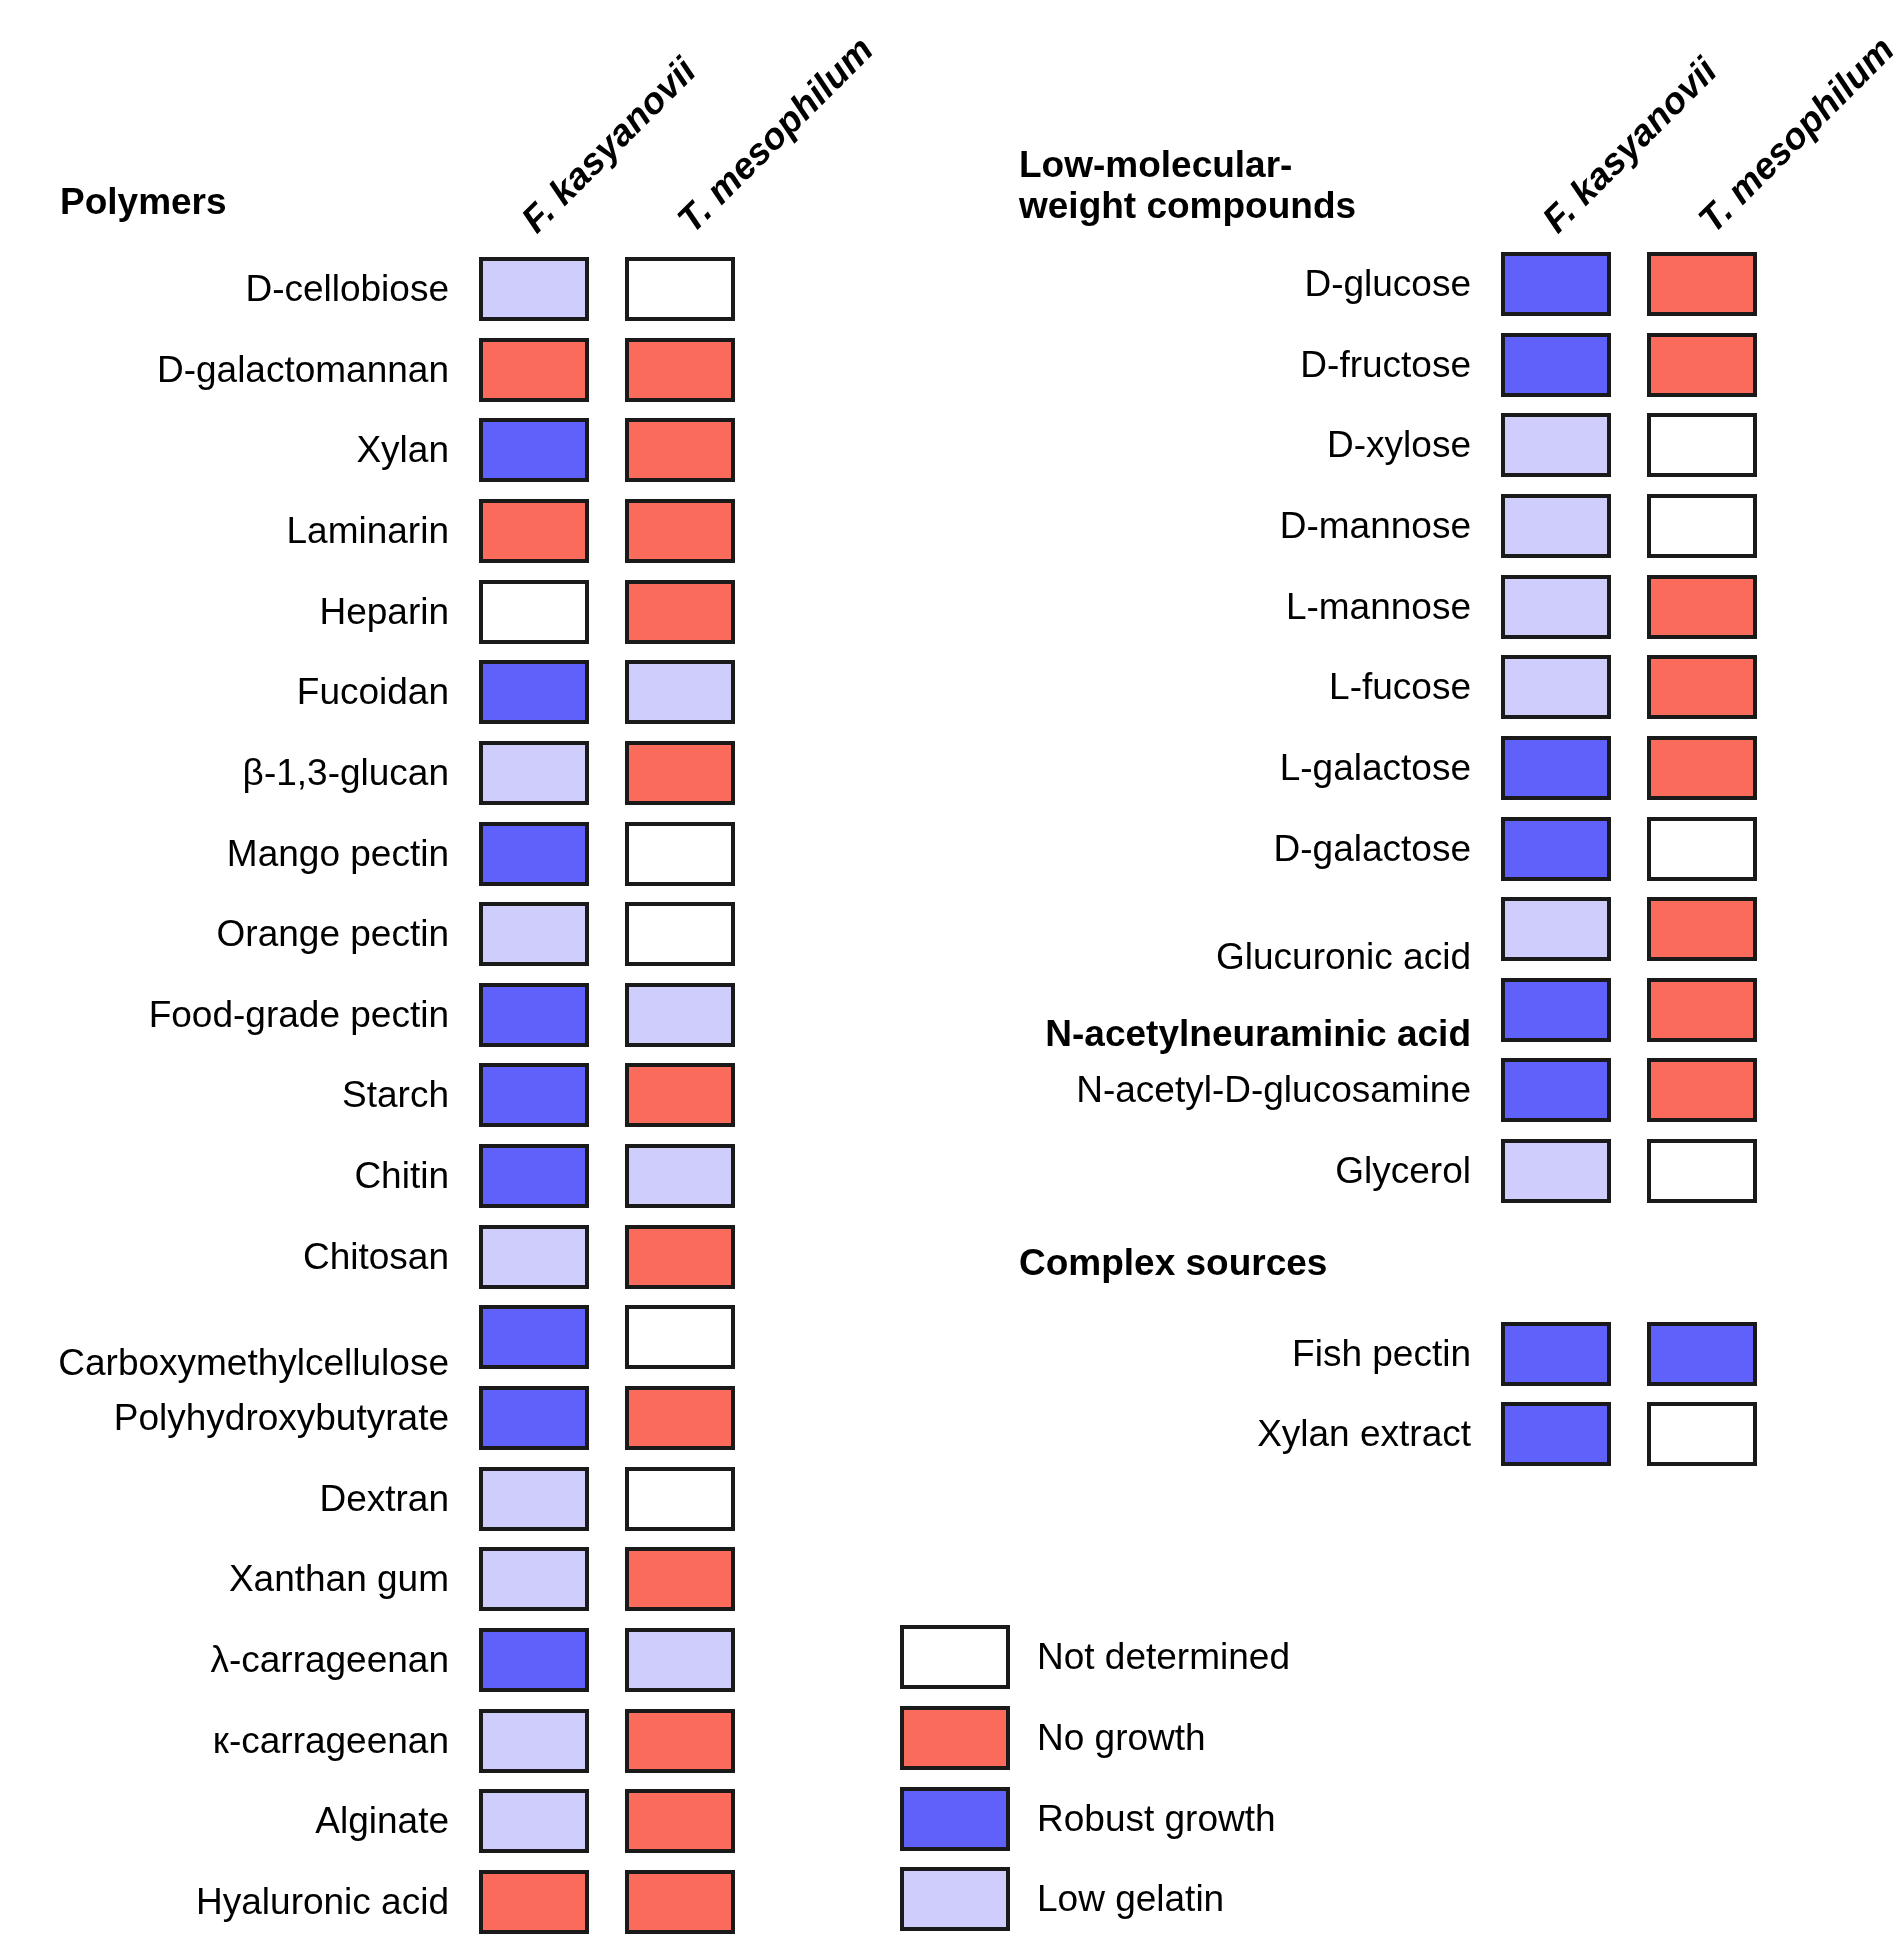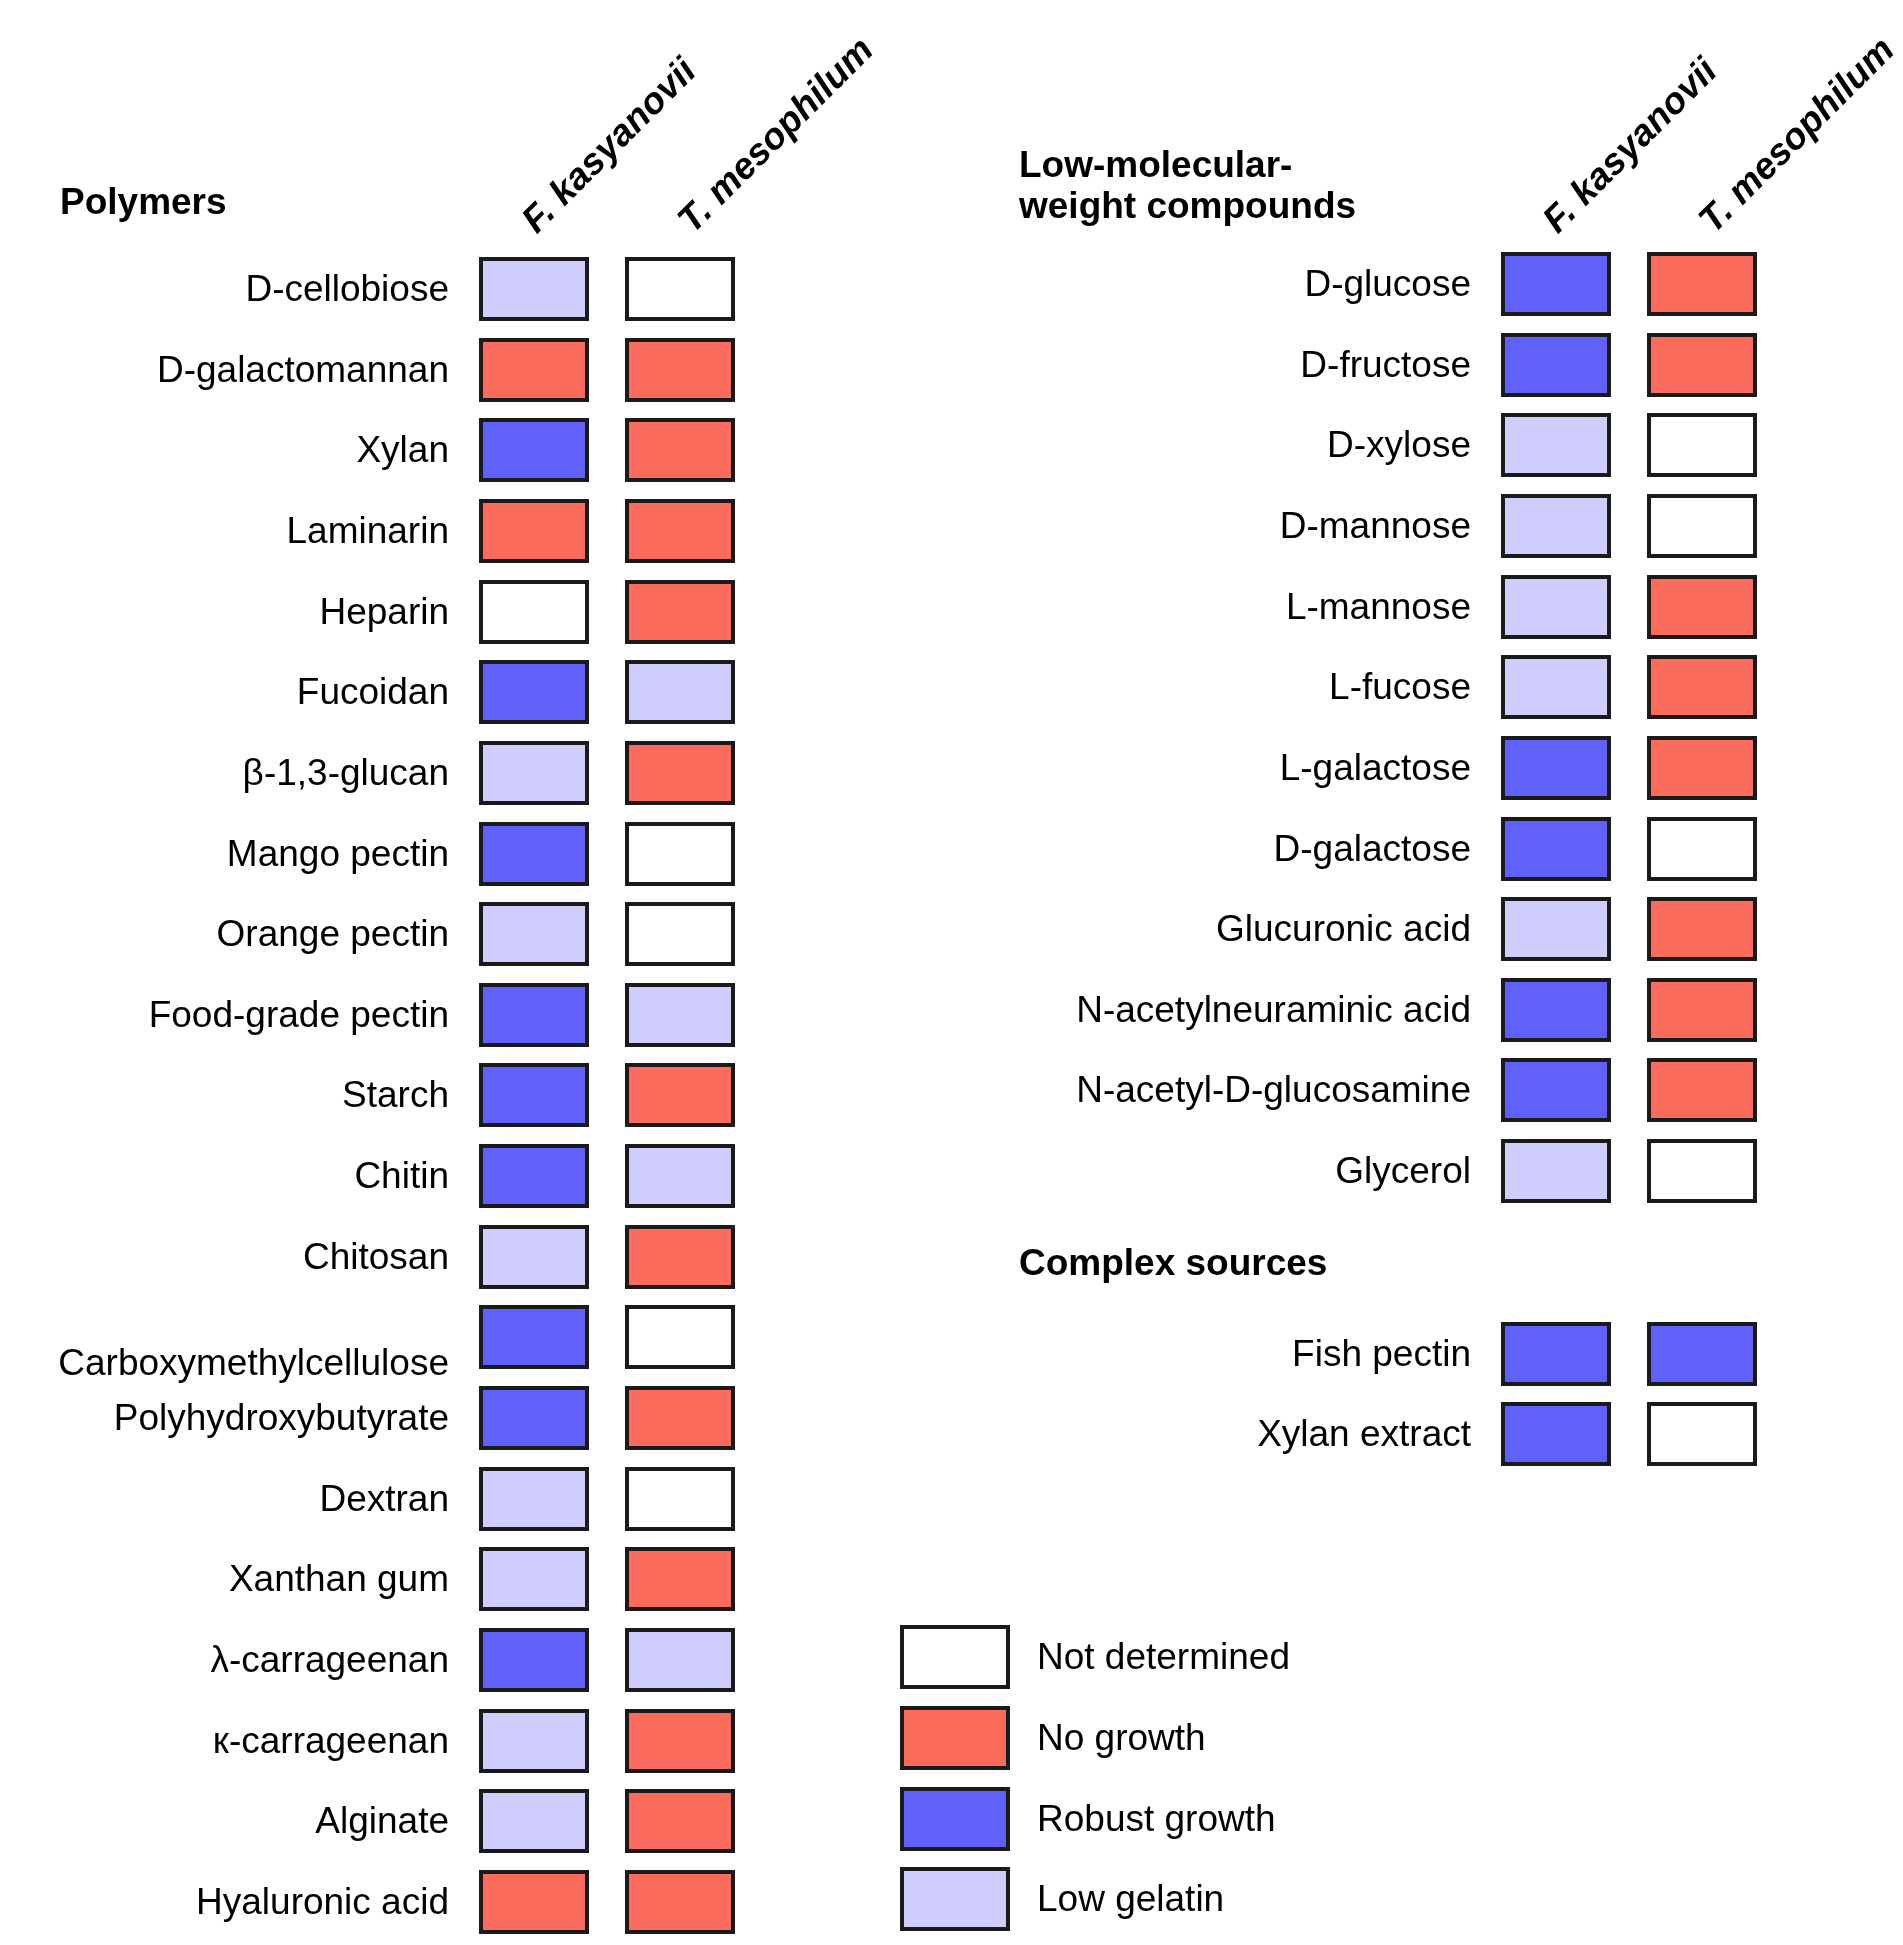--- a/index.html
+++ b/index.html
@@ -182,24 +182,24 @@
       <div class="cell no" style="left: 1647px; top: 575px;"></div>
       <div class="rowlabel" style="right: 433px; top: 655px;">L-fucose</div>
       <div class="cell low" style="left: 1501px; top: 655px;"></div>
       <div class="cell no" style="left: 1647px; top: 655px;"></div>
       <div class="rowlabel" style="right: 433px; top: 736px;">L-galactose</div>
       <div class="cell robust" style="left: 1501px; top: 736px;"></div>
       <div class="cell no" style="left: 1647px; top: 736px;"></div>
       <div class="rowlabel" style="right: 433px; top: 817px;">D-galactose</div>
       <div class="cell robust" style="left: 1501px; top: 817px;"></div>
       <div class="cell nd" style="left: 1647px; top: 817px;"></div>
-      <div class="rowlabel" style="right: 433px; top: 897px; text-align: right;">Glucuronic acid</div>
+      <div class="rowlabel" style="right: 433px; top: 925px; text-align: right;">Glucuronic acid</div>
       <div class="cell low" style="left: 1501px; top: 897px;"></div>
       <div class="cell no" style="left: 1647px; top: 897px;"></div>
-      <div class="rowlabel" style="right: 433px; top: 978px;">N-acetylneuraminic acid</div>
+      <div class="rowlabel" style="right: 433px; top: 1002px; font-weight: bold;">N-acetylneuraminic acid</div>
       <div class="cell robust" style="left: 1501px; top: 978px;"></div>
       <div class="cell no" style="left: 1647px; top: 978px;"></div>
       <div class="rowlabel" style="right: 433px; top: 1058px;">N-acetyl-D-glucosamine</div>
       <div class="cell robust" style="left: 1501px; top: 1058px;"></div>
       <div class="cell no" style="left: 1647px; top: 1058px;"></div>
       <div class="rowlabel" style="right: 433px; top: 1139px;">Glycerol</div>
       <div class="cell low" style="left: 1501px; top: 1139px;"></div>
       <div class="cell nd" style="left: 1647px; top: 1139px;"></div>
     </div>
 </div>

